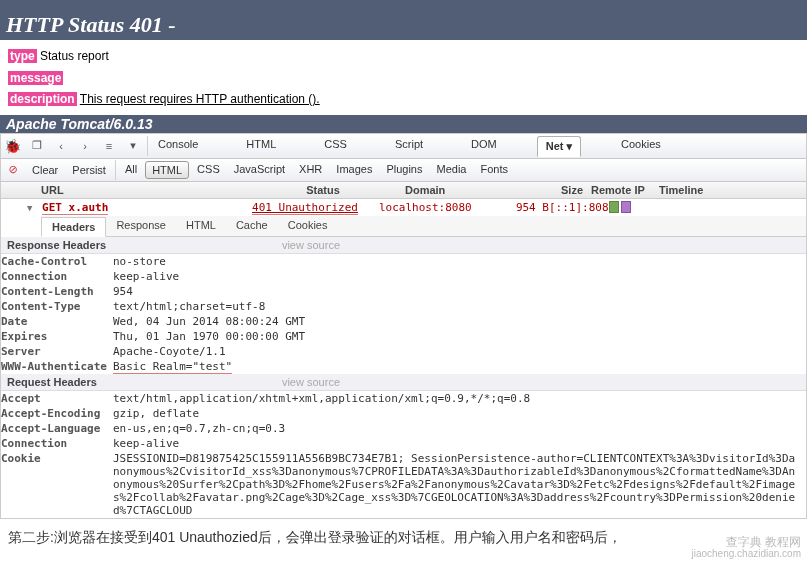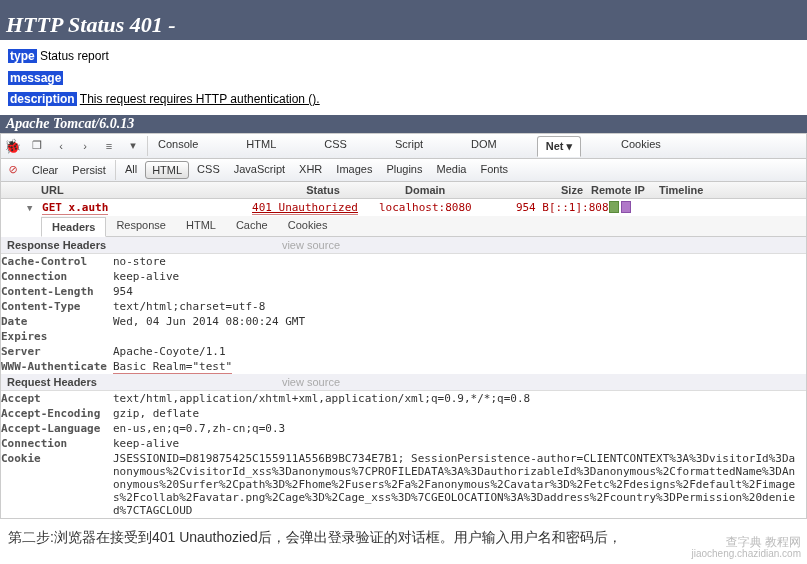--- a/index.html
+++ b/index.html
@@ -19,34 +19,34 @@
     padding: 2px 6px;
     font-family: "Comic Sans MS", cursive;
     border-top: 10px solid #525D76;
   }
   .status-body {
     padding: 6px 8px 4px 8px;
     font-size: 12px;
     line-height: 1.8;
   }
   .status-body b.hi {
-    background: #1d4ed8;
+    background: #ec4899;
     color: #fff;
     padding: 0 2px;
     font-weight: bold;
   }
   .status-body u { color: #000; }
   .server-line {
     background: #525D76;
     color: #fff;
     font-size: 14px;
     font-weight: bold;
     font-style: italic;
     padding: 1px 6px;
-    font-family: Liberation Serif, serif;
+    font-family: Liberation Sans, sans-serif;
   }
   
   .fb {
     border: 1px solid #ccc;
     background: #fff;
   }
   .fb-toolbar1 {
     display: flex;
     align-items: center;
     background: linear-gradient(#fff,#eceef2);
@@ -293,20 +293,21 @@
       <div class="kv-row">
         <div class="kv-k">Content-Type</div>
         <div class="kv-v"><span>text/html;charset=utf-8</span></div>
       </div>
       <div class="kv-row">
         <div class="kv-k">Date</div>
         <div class="kv-v"><span>Wed, 04 Jun 2014 08:00:24 GMT</span></div>
       </div>
       <div class="kv-row">
         <div class="kv-k">Expires</div>
+        <div class="kv-v"><span>Thu, 01 Jan 1970 00:00:00 GMT</span></div>
       </div>
       <div class="kv-row">
         <div class="kv-k">Server</div>
         <div class="kv-v"><span>Apache-Coyote/1.1</span></div>
       </div>
       <div class="kv-row">
         <div class="kv-k">WWW-Authenticate</div>
         <div class="kv-v"><span class="hi-red">Basic Realm="test"</span></div>
       </div>
     </div>

